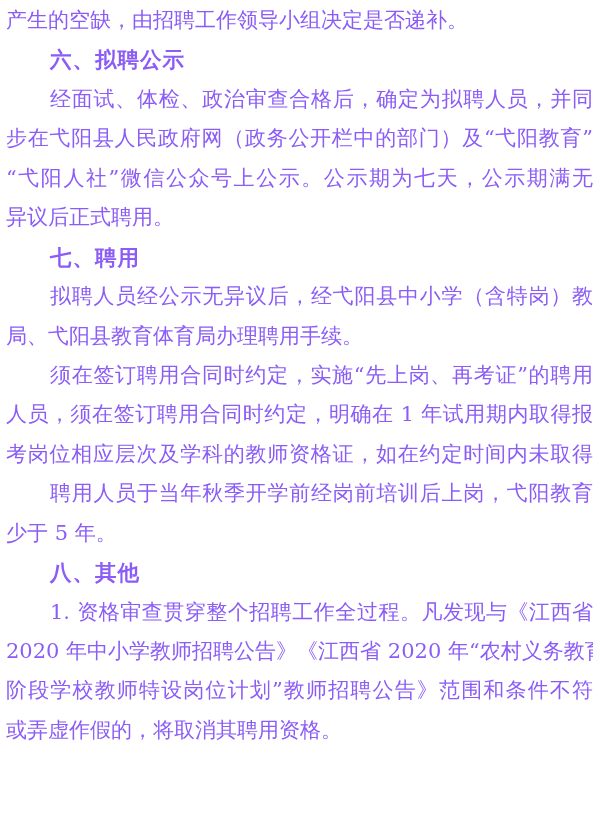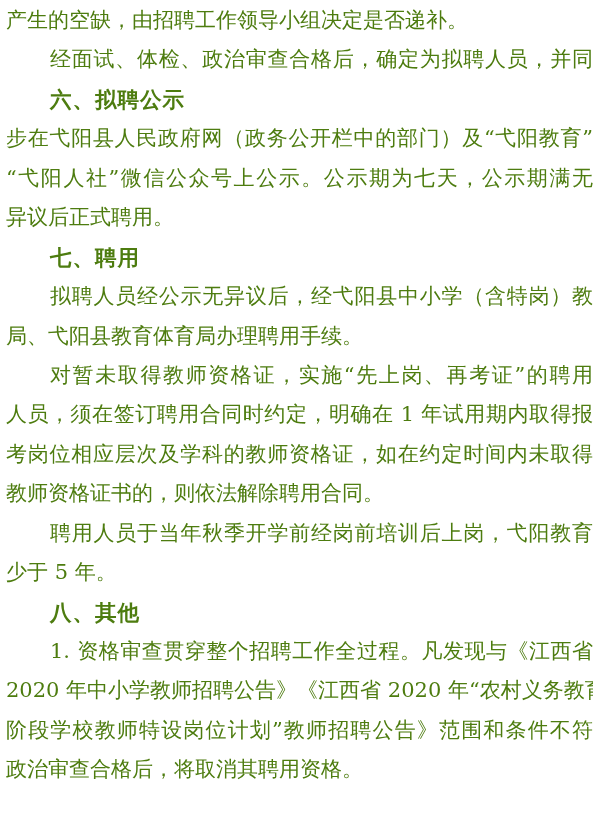--- a/index.html
+++ b/index.html
@@ -10,21 +10,21 @@
     width: 600px;
     height: 830px;
     background: #ffffff;
     overflow: hidden;
   }
   .page {
     box-sizing: border-box;
     width: 600px;
     height: 830px;
     padding: 1px 7px 0 6px;
-    color: #4d7c0f;
+    color: #8b5cf6;
     font-family: "DejaVu Serif", "Liberation Serif", serif;
   }
   .line {
     height: 39.45px;
     line-height: 39.45px;
     font-size: 21px;
     white-space: nowrap;
     overflow: hidden;
     text-align: left;
   }
@@ -41,32 +41,31 @@
     font-weight: 700;
     font-size: 21.5px;
     letter-spacing: 1px;
   }
 </style>
 </head>
 <body>
 
 <div class="page">
     <div class="line">产生的空缺，由招聘工作领导小组决定是否递补。</div>
+    <div class="line indent heading">六、拟聘公示</div>
     <div class="line justify indent">经面试、体检、政治审查合格后，确定为拟聘人员，并同</div>
-    <div class="line indent heading">六、拟聘公示</div>
     <div class="line justify">步在弋阳县人民政府网（政务公开栏中的部门）及“弋阳教育”</div>
     <div class="line justify">“弋阳人社”微信公众号上公示。公示期为七天，公示期满无</div>
     <div class="line">异议后正式聘用。</div>
     <div class="line indent heading">七、聘用</div>
     <div class="line justify indent">拟聘人员经公示无异议后，经弋阳县中小学（含特岗）教</div>
     <div class="line">局、弋阳县教育体育局办理聘用手续。</div>
-    <div class="line justify indent">对暂未取得教师资格证，实施“先上岗、再考证”的聘用</div>
+    <div class="line justify indent">须在签订聘用合同时约定，实施“先上岗、再考证”的聘用</div>
     <div class="line justify">人员，须在签订聘用合同时约定，明确在 1 年试用期内取得报</div>
     <div class="line justify">考岗位相应层次及学科的教师资格证，如在约定时间内未取得</div>
-    <div class="line">教师资格证书的，则依法解除聘用合同。</div>
     <div class="line justify indent">聘用人员于当年秋季开学前经岗前培训后上岗，弋阳教育</div>
     <div class="line">少于 5 年。</div>
     <div class="line indent heading">八、其他</div>
     <div class="line justify indent">1. 资格审查贯穿整个招聘工作全过程。凡发现与《江西省</div>
     <div class="line justify">2020 年中小学教师招聘公告》《江西省 2020 年“农村义务教育</div>
     <div class="line justify">阶段学校教师特设岗位计划”教师招聘公告》范围和条件不符</div>
-    <div class="line">政治审查合格后，将取消其聘用资格。</div>
+    <div class="line">或弄虚作假的，将取消其聘用资格。</div>
   </div>
 
 </body></html>

